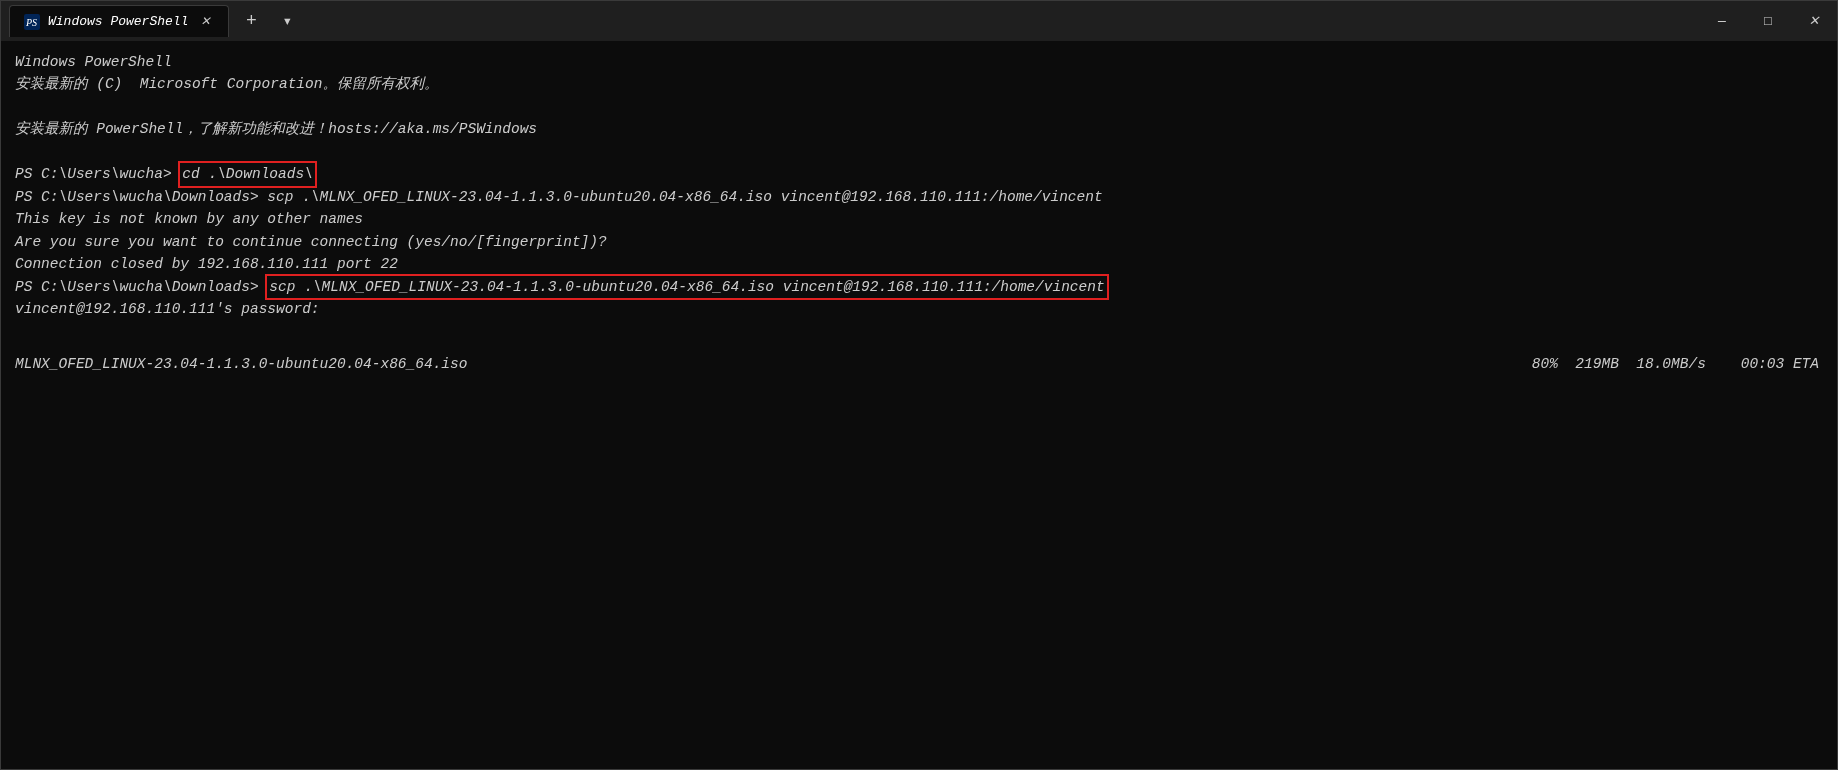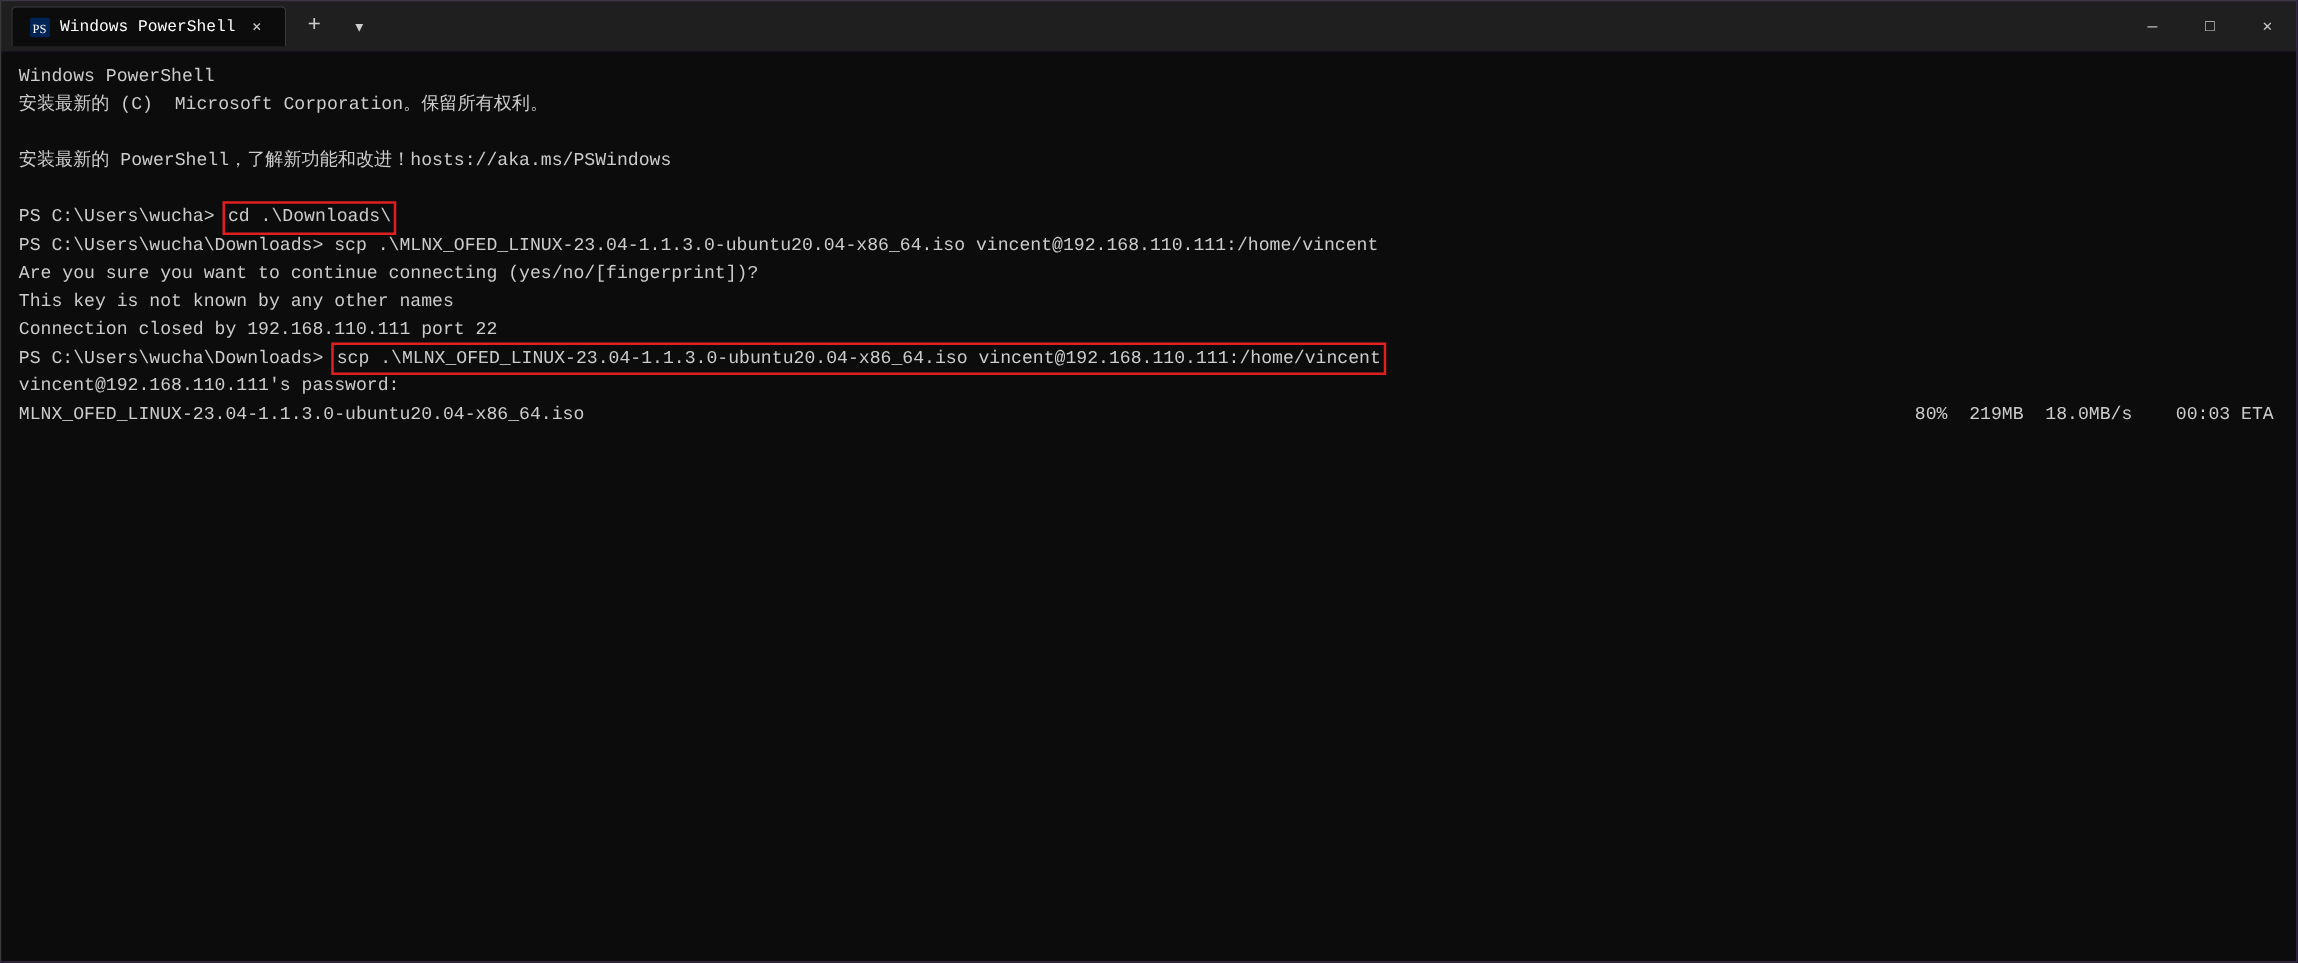--- a/index.html
+++ b/index.html
@@ -10,22 +10,23 @@
       background: #1a1a1a;
       font-family: 'Consolas', 'Courier New', monospace;
       overflow: hidden;
     }
 
     .window {
       width: 100%;
       height: 100%;
       display: flex;
       flex-direction: column;
-      background: #4c1d95;
+      background: #000000;
       border: 1px solid #3a3a3a;
+      font-style: italic;
     }
 
     .title-bar {
       display: flex;
       align-items: center;
       background: #1f1f1f;
       height: 40px;
       padding: 0 0 0 8px;
       flex-shrink: 0;
       user-select: none;
@@ -148,20 +149,21 @@
     .inline-box {
       display: inline-block;
       outline: 2px solid #e02020;
       padding: 0 2px;
     }
 
     .progress-line {
       display: flex;
       justify-content: space-between;
       white-space: pre;
+      margin-top: 32px;
     }
 
     .progress-filename {
       color: #cccccc;
     }
 
     .progress-stats {
       color: #cccccc;
       margin-left: auto;
       padding-right: 4px;
@@ -210,24 +212,24 @@
 
     <div class="line">
       <span class="prompt">PS C:\Users\wucha&gt; </span><span class="inline-box"><span>cd .\Downloads\</span></span>
     </div>
 
     <div class="line">
       <span class="prompt">PS C:\Users\wucha\Downloads&gt; </span><span class="command-text">scp .\MLNX_OFED_LINUX-23.04-1.1.3.0-ubuntu20.04-x86_64.iso vincent@192.168.110.111:/home/vincent</span>
     </div>
 
     <div class="line">
+      <span>This key is not known by any other names</span>
+    </div>
+    <div class="line">
       <span>Are you sure you want to continue connecting (yes/no/[fingerprint])?</span>
-    </div>
-    <div class="line">
-      <span>This key is not known by any other names</span>
     </div>
     <div class="line">
       <span>Connection closed by 192.168.110.111 port 22</span>
     </div>
 
     <div class="line">
       <span class="prompt">PS C:\Users\wucha\Downloads&gt; </span><span class="inline-box"><span>scp .\MLNX_OFED_LINUX-23.04-1.1.3.0-ubuntu20.04-x86_64.iso vincent@192.168.110.111:/home/vincent</span></span>
     </div>
 
     <div class="line">

